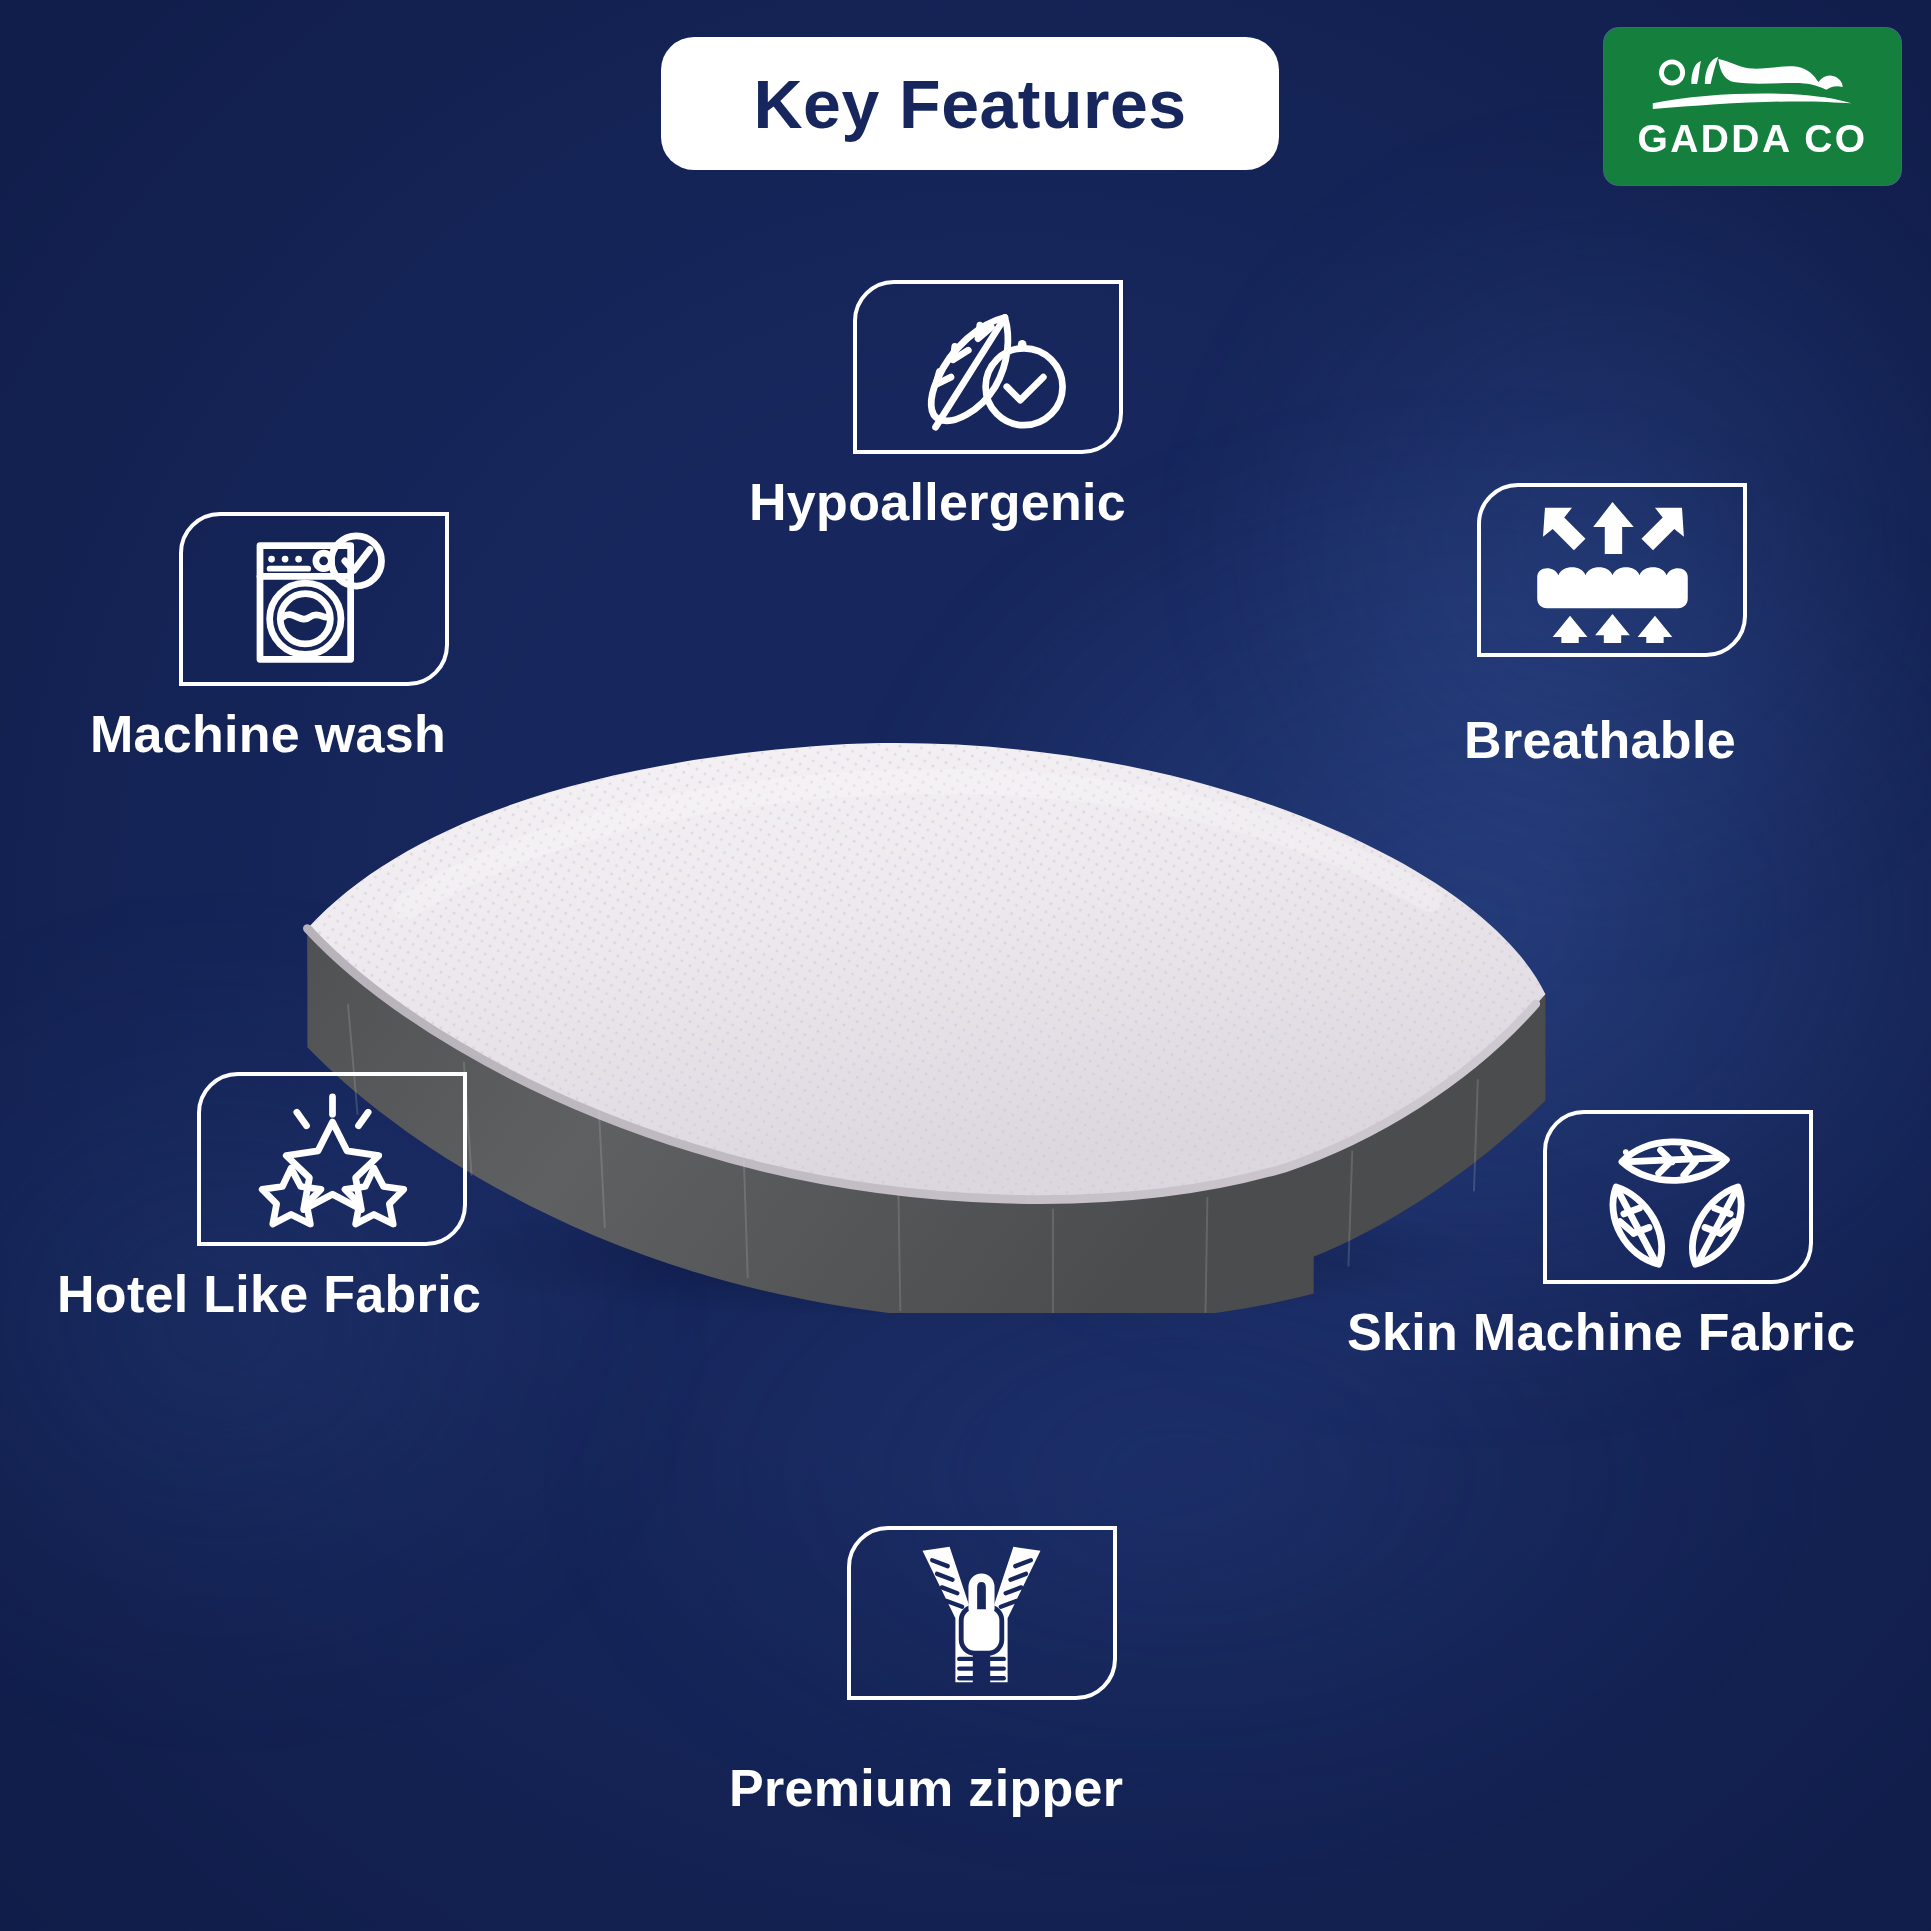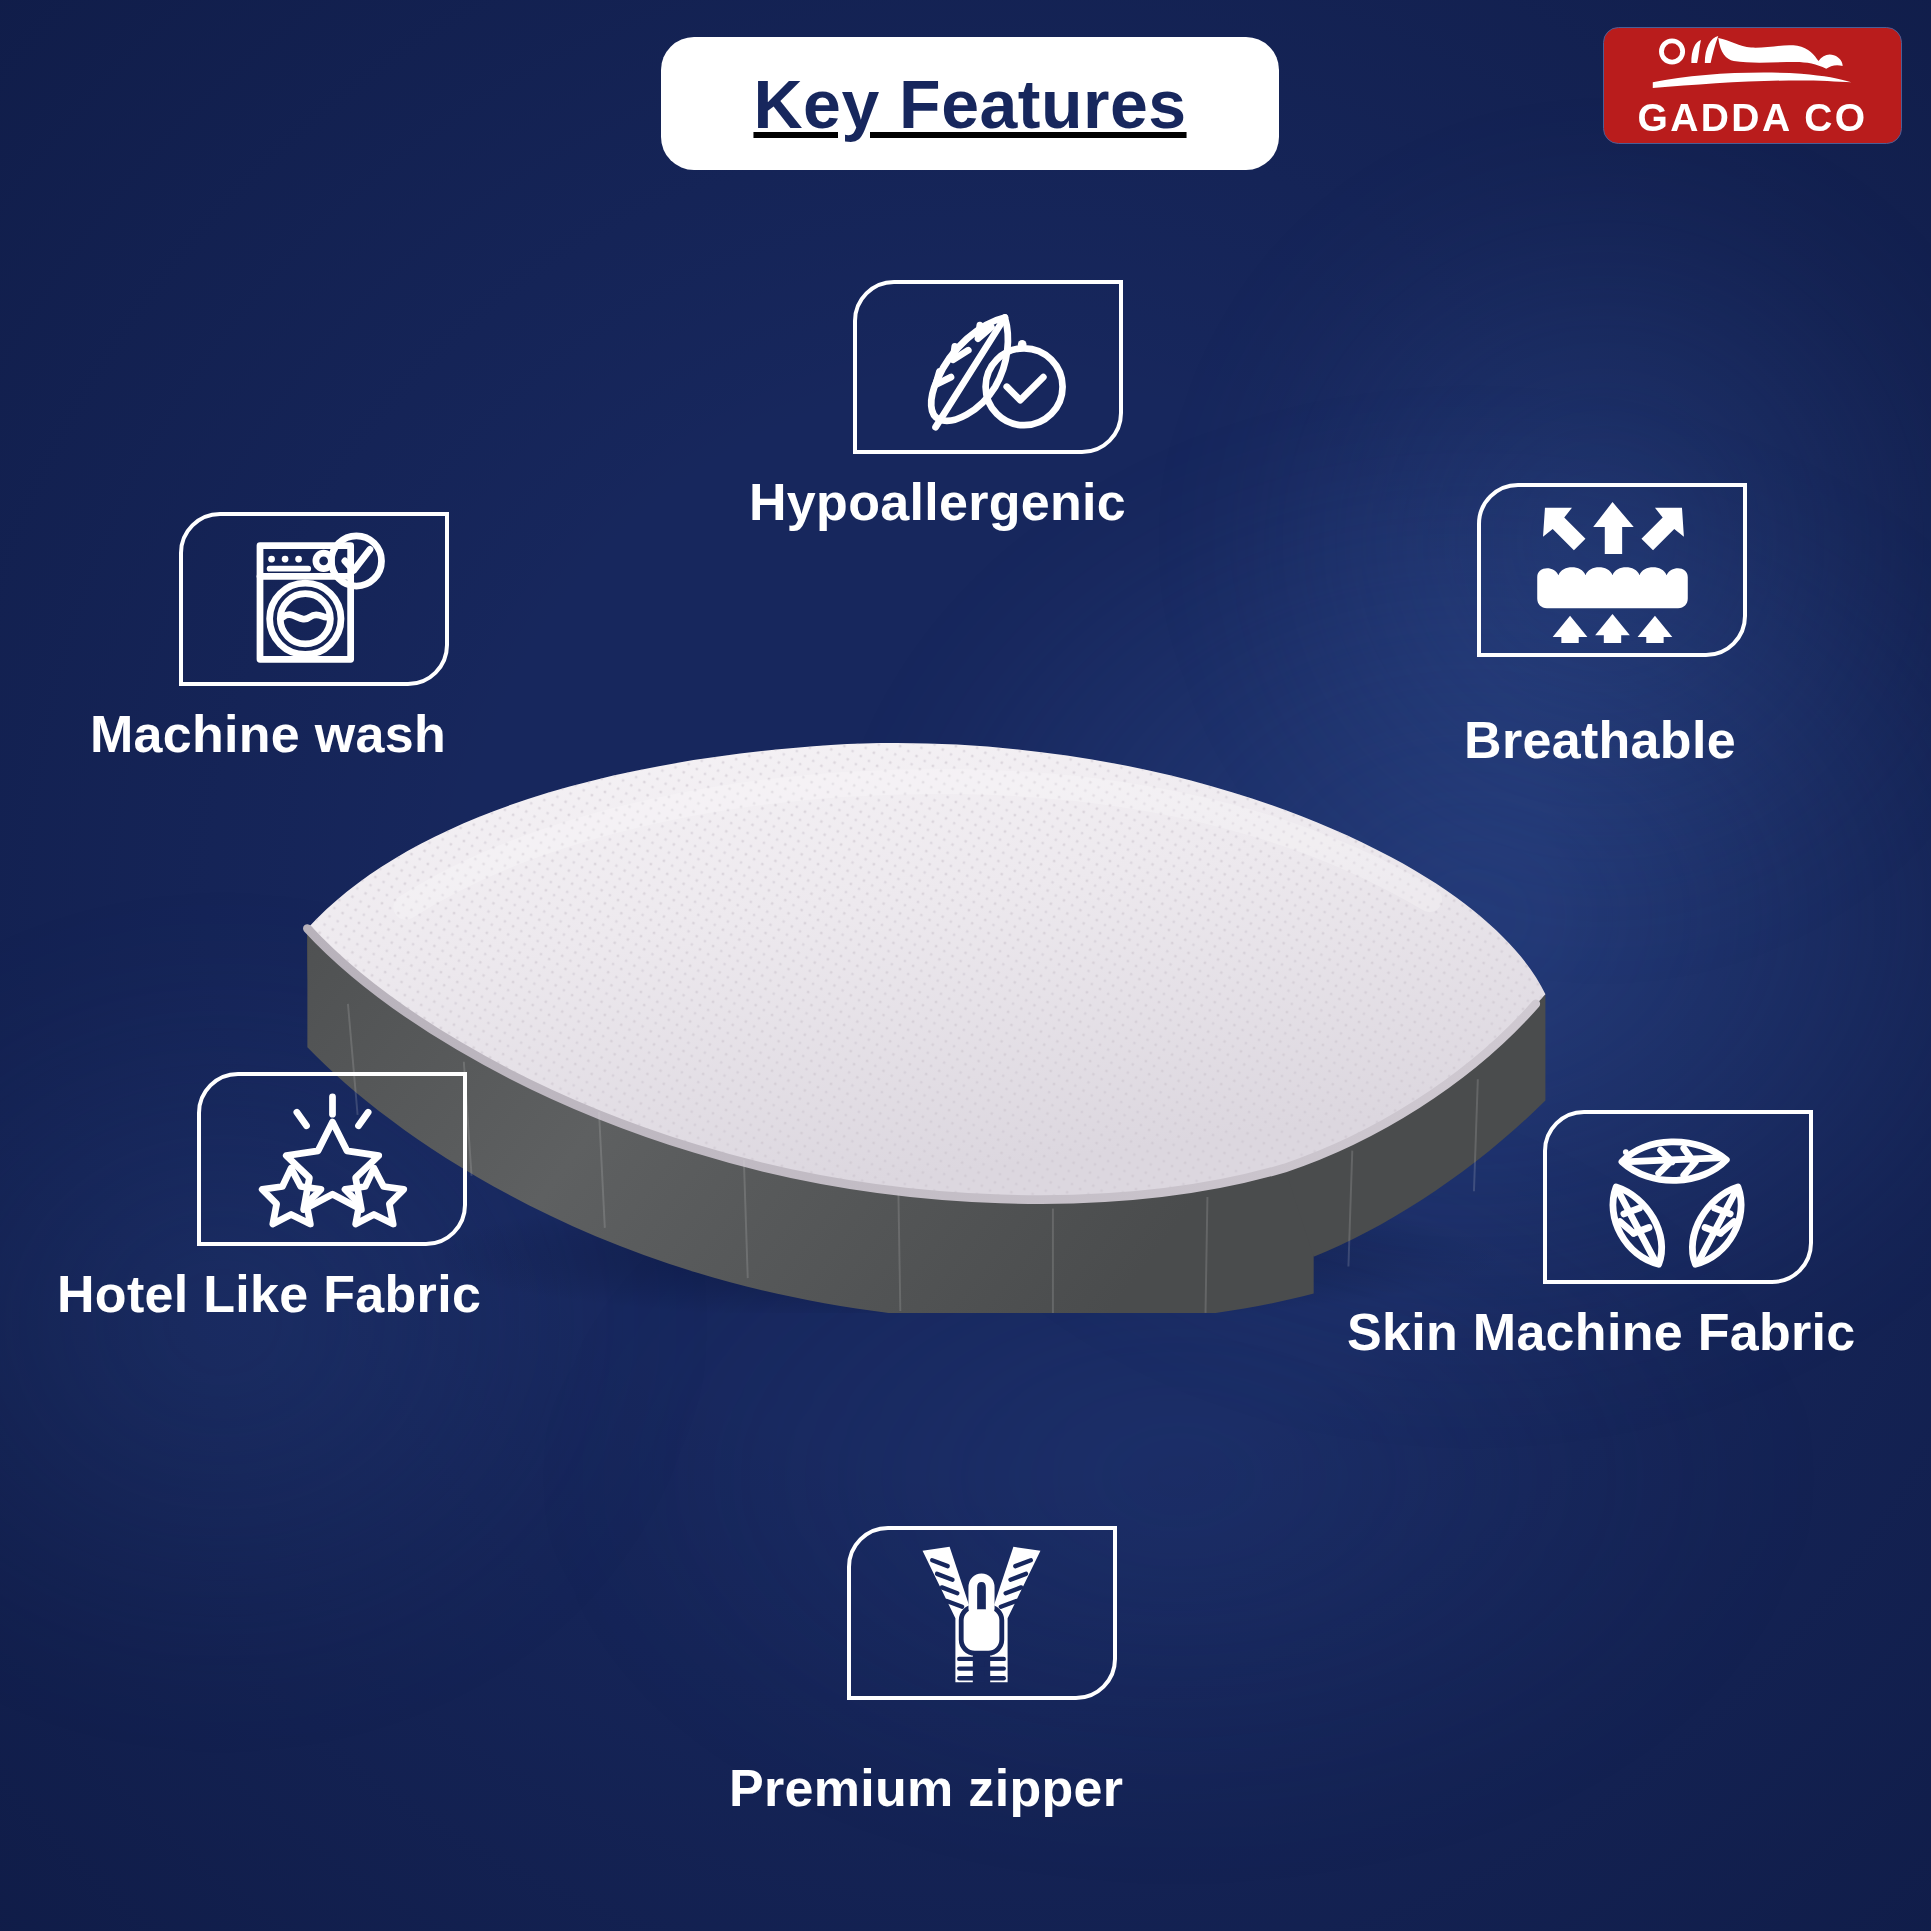--- a/index.html
+++ b/index.html
@@ -56,38 +56,37 @@
     position: absolute;
     left: 661px;
     top: 37px;
     width: 618px;
     height: 133px;
     background: #FFFFFF;
     border-radius: 33px;
     display: flex;
     align-items: center;
     justify-content: center;
-    text-decoration: underline;
   }
   .header-title {
     color: #17275D;
     font-size: 68px;
     font-weight: bold;
     letter-spacing: 0.5px;
     line-height: 1;
   }
 
   
   .logo-badge {
     position: absolute;
     left: 1603px;
     top: 27px;
     width: 299px;
-    height: 117px;
-    background: #b91c1c;
+    height: 159px;
+    background: #15803d;
     border: 1.9px solid #4a5e96;
     border-radius: 15.4px;
     display: flex;
     flex-direction: column;
     align-items: center;
     justify-content: center;
     gap: 3.9px;
   }
   .logo-mark { width: 212px; height: 60px; display: block; }
   .logo-text {

